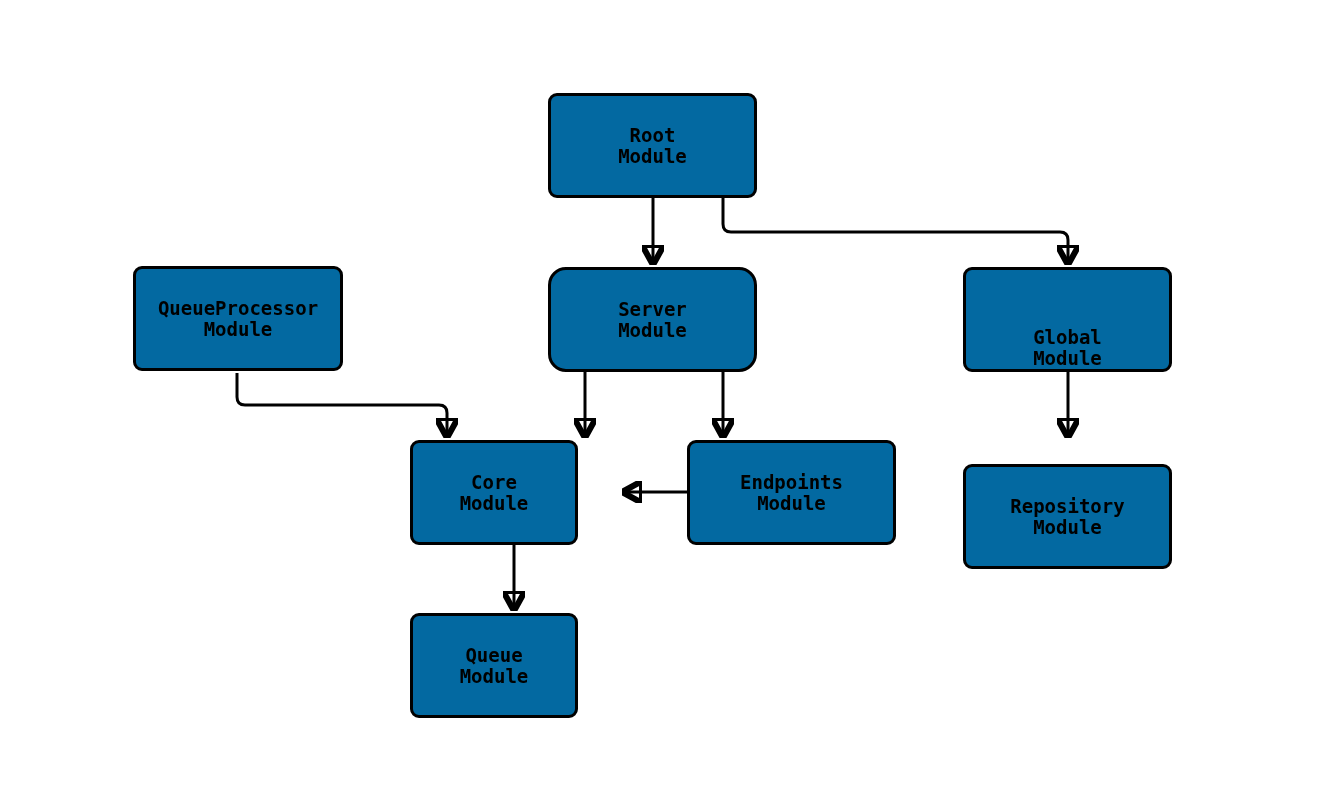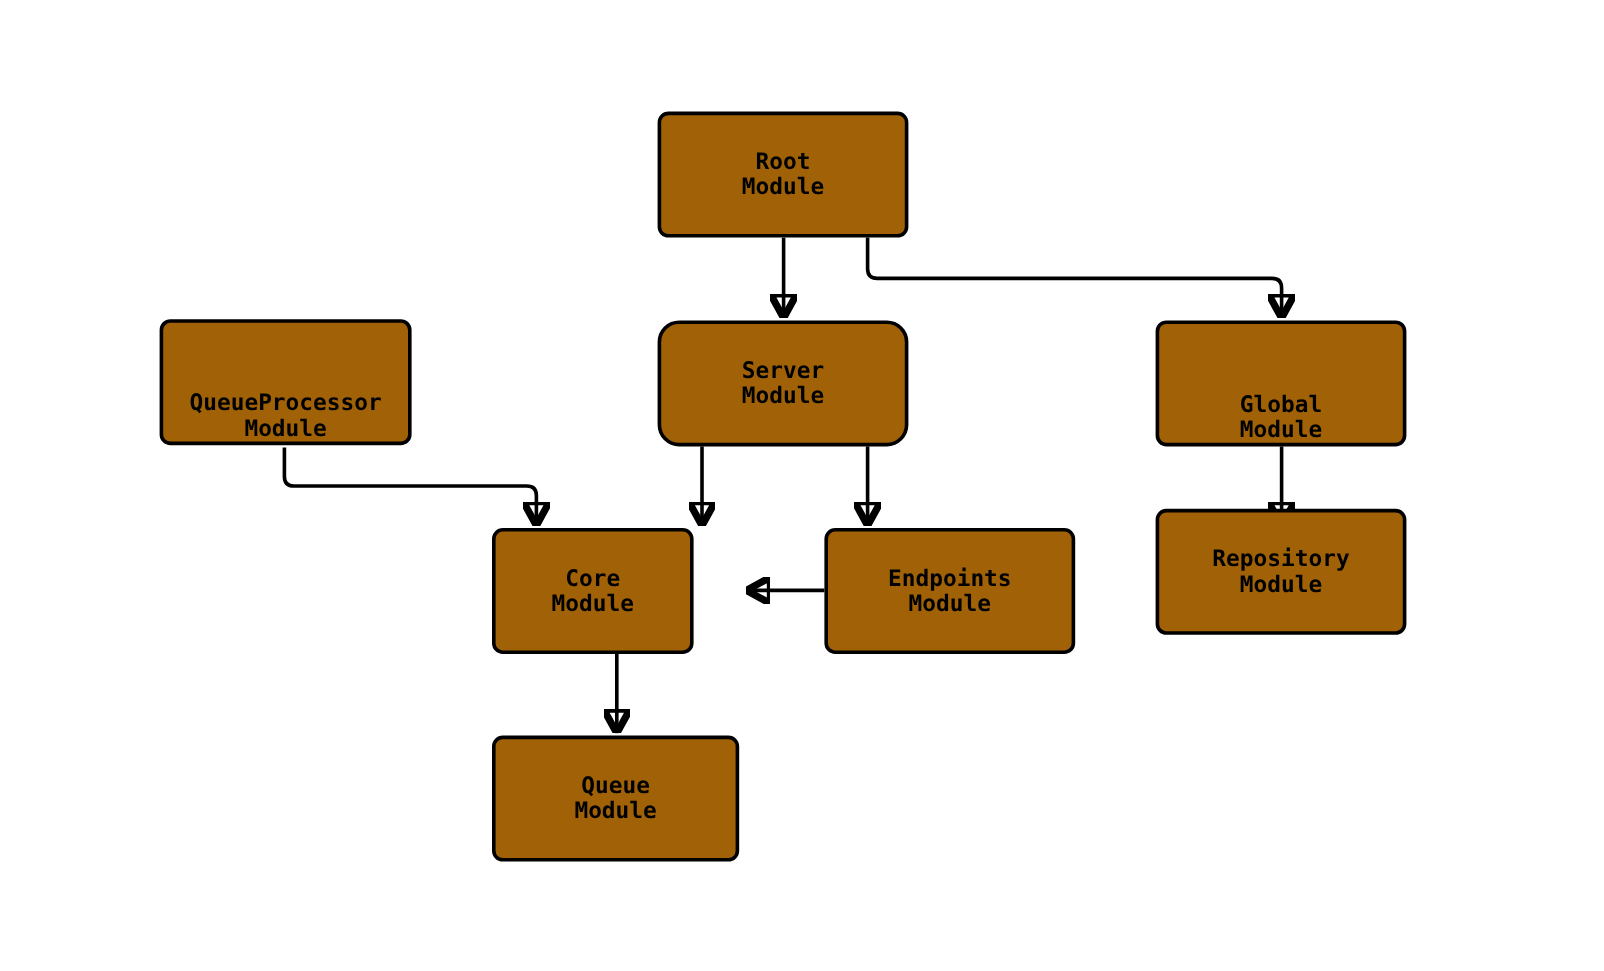--- a/index.html
+++ b/index.html
@@ -26,44 +26,44 @@
   }
   .edges path {
     fill: none;
     stroke: #000000;
     stroke-width: 3;
   }
   .node {
     position: absolute;
     width: 209px;
     height: 105px;
-    background: #a16207;
+    background: #0369a1;
     border: 3px solid #000000;
     border-radius: 9px;
     box-sizing: border-box;
     display: flex;
     align-items: center;
     justify-content: center;
   }
   .node .label {
     font-size: 19px;
     font-weight: bold;
     line-height: 21px;
     color: #000000;
     text-align: center;
     white-space: pre-line;
   }
   #node-root        { left: 548px; top: 93px;  }
-  #node-queueproc   { left: 133px; top: 266px; width: 210px; align-items: flex-end; }
+  #node-queueproc   { left: 133px; top: 266px; width: 210px; }
   #node-server      { left: 548px; top: 267px; border-radius: 18px; }
   #node-global      { left: 963px; top: 267px; align-items: flex-end; }
   #node-core        { left: 410px; top: 440px; width: 168px; }
   #node-endpoints   { left: 687px; top: 440px; justify-content: center; }
-  #node-repository  { left: 963px; top: 424px; }
-  #node-queue       { left: 410px; top: 613px; width: 206px; }
+  #node-repository  { left: 963px; top: 464px; }
+  #node-queue       { left: 410px; top: 613px; width: 168px; }
 </style>
 </head>
 <body>
 
 <div class="canvas">
 
   <svg class="edges" viewBox="0 0 1337 809" xmlns="http://www.w3.org/2000/svg">
     <defs>
       <marker id="arrow" viewBox="0 0 10 11" refX="10" refY="5.5" markerUnits="userSpaceOnUse" markerWidth="20" markerHeight="22" orient="auto">
         <path d="M0,0 L10,5.5 L0,11 Z" fill="#000000" stroke="none"></path>

